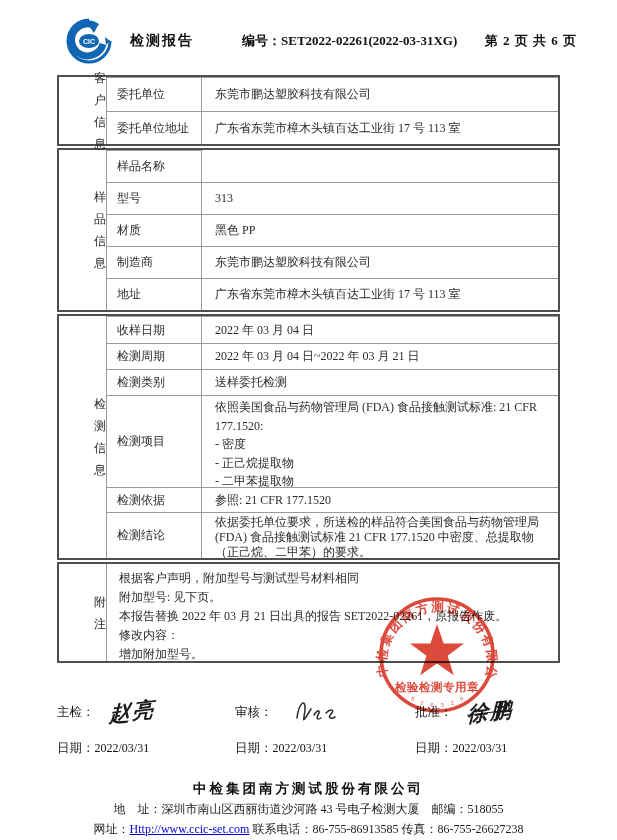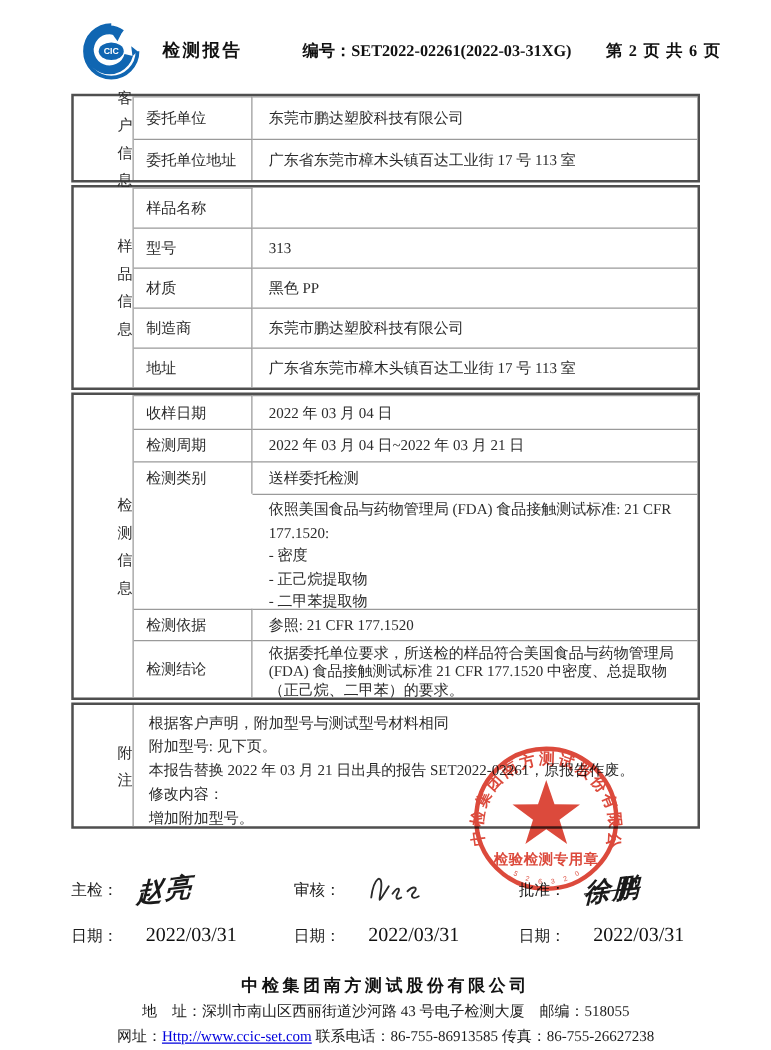--- a/index.html
+++ b/index.html
@@ -48,21 +48,21 @@
   .sigrow { display: flex; }
   .sigcol { position: relative; }
   .sigcol1 { width: 178px; } .sigcol2 { width: 180px; } .sigcol3 { width: 145px; }
   .siglabel { font-size: 12.5px; color: #1c1c1c; }
   .signame {
     display: inline-block; font-size: 21px; font-weight: bold; color: #1a1a1a;
     transform: rotate(-7deg) skewX(-8deg); font-style: italic; letter-spacing: 2px;
   }
   .namerow { height: 44px; display: flex; align-items: center; gap: 14px; }
   .daterow { display: flex; align-items: center; margin-top: 6px; }
-  .dateval { font-size: 16px; margin-left: 22px; color: #111; }
+  .dateval { font-size: 12px; color: #111; }
 
   
   .stamp { position: absolute; left: 374px; top: 592px; mix-blend-mode: multiply; opacity: 0.92; }
 
   
   .footer { position: absolute; left: 0; top: 780px; width: 617px; text-align: center; }
   .f-company { font-size: 13.5px; font-weight: bold; letter-spacing: 3px; color: #111; }
   .f-line { font-size: 12px; margin-top: 3px; color: #1c1c1c; }
   .f-url { color: #0000dd; text-decoration: underline; }
 
@@ -117,20 +117,21 @@
 
     <div class="sec sec3cols" style="grid-template-rows: 27px 26px 26px 92px 25px 46px;">
       <div class="gcell">检测
 信息</div>
       <div class="lcell row1" style="grid-row:1;">收样日期</div>
       <div class="vcell row1" style="grid-row:1;">2022 年 03 月 04 日</div>
       <div class="lcell" style="grid-row:2;">检测周期</div>
       <div class="vcell" style="grid-row:2;">2022 年 03 月 04 日~2022 年 03 月 21 日</div>
       <div class="lcell" style="grid-row:3;">检测类别</div>
       <div class="vcell" style="grid-row:3;">送样委托检测</div>
+      <div class="lcell" style="grid-row:4;">检测项目</div>
       <div class="vcell multiline" style="grid-row:4; line-height:18.5px; padding-top:2px;">依照美国食品与药物管理局 (FDA) 食品接触测试标准: 21 CFR
 177.1520:
 - 密度
 - 正己烷提取物
 - 二甲苯提取物</div>
       <div class="lcell" style="grid-row:5;">检测依据</div>
       <div class="vcell" style="grid-row:5;">参照: 21 CFR 177.1520</div>
       <div class="lcell" style="grid-row:6;">检测结论</div>
       <div class="vcell multiline" style="grid-row:6; line-height:15px; padding-top:2px; display:block;">依据委托单位要求，所送检的样品符合美国食品与药物管理局 (FDA) 食品接触测试标准 21 CFR 177.1520 中密度、总提取物（正己烷、二甲苯）的要求。</div>
     </div>

